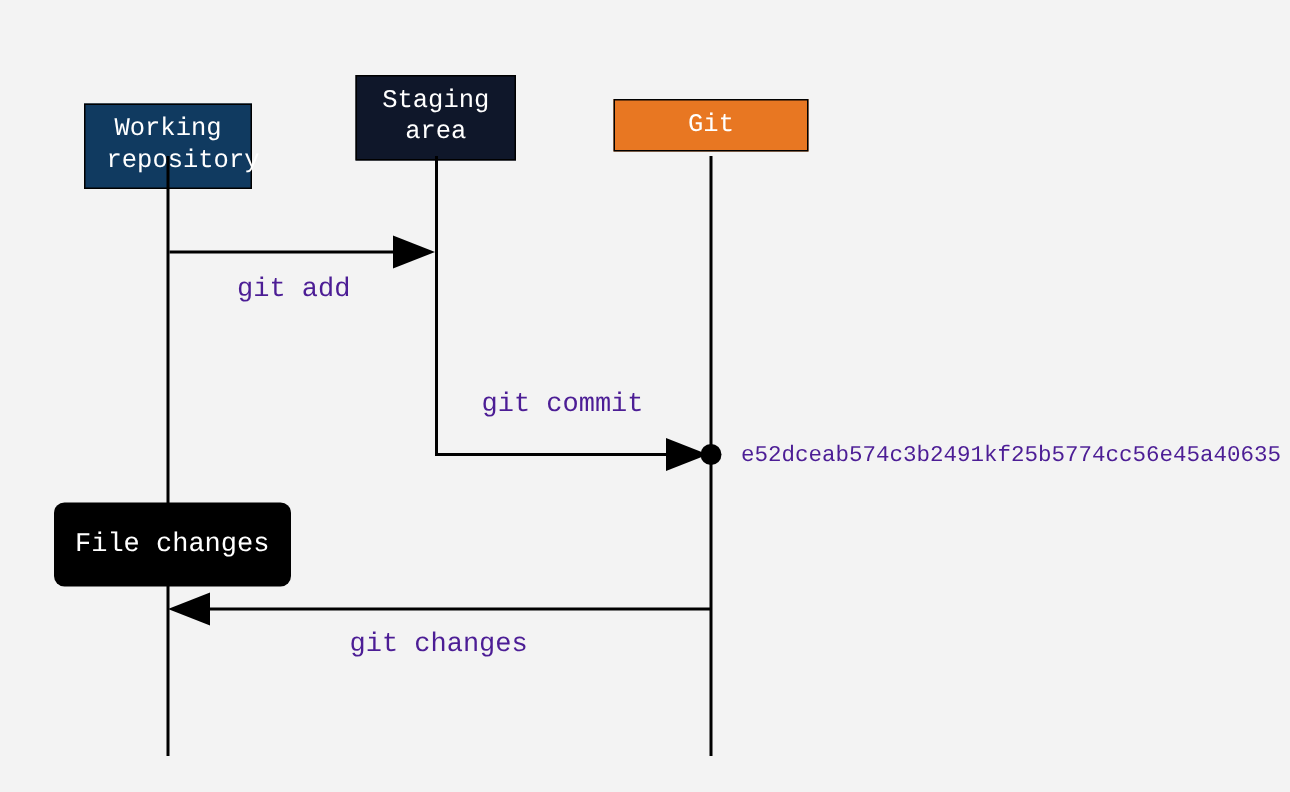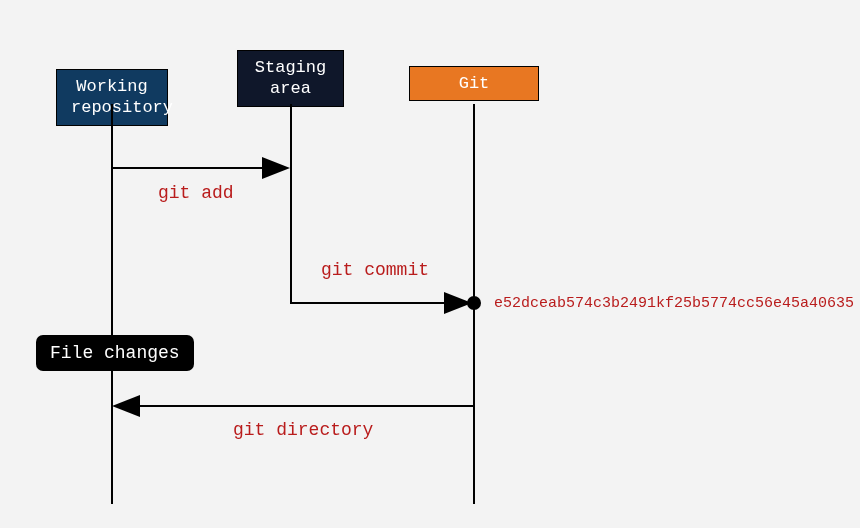--- a/index.html
+++ b/index.html
@@ -53,39 +53,39 @@
       border-left: 28px solid #000;
     }
     .arrowhead.left {
       border-top: 11px solid transparent;
       border-bottom: 11px solid transparent;
       border-right: 28px solid #000;
     }
     .label {
       position: absolute;
       font-size: 18px;
-      color: #b91c1c;
+      color: #4c1d95;
       white-space: nowrap;
     }
     .hash {
       font-size: 15px;
     }
     .commit-dot {
       position: absolute;
       width: 14px;
       height: 14px;
       border-radius: 50%;
       background: #000;
     }
     .note {
       position: absolute;
       background: #000;
       color: #fff;
       font-size: 18px;
-      padding: 8px 14px;
+      padding: 18px 14px;
       border-radius: 7px;
     }
   </style>
 </head>
 <body>
 
 <div class="canvas">
 
   <div class="box box-wd" style="left:56px; top:50px; width:112px;">
     <div>Working</div>
@@ -112,15 +112,15 @@
   <div class="arrowhead right" style="left:444px; top:292px;"></div>
   <div class="label" style="left:321px; top:260px;">git commit</div>
 
   <div class="commit-dot" style="left:467px; top:296px;"></div>
   <div class="label hash" style="left:494px; top:295px;text-align:right;">e52dceab574c3b2491kf25b5774cc56e45a40635</div>
 
   <div class="note" style="left:36px; top:335px;">File changes</div>
 
   <div class="arrow-line" style="left:134px; top:405px; width:340px;"></div>
   <div class="arrowhead left" style="left:112px; top:395px;"></div>
-  <div class="label" style="left:233px; top:420px;">git directory</div>
+  <div class="label" style="left:233px; top:420px;">git changes</div>
 
 </div>
 
 </body></html>

